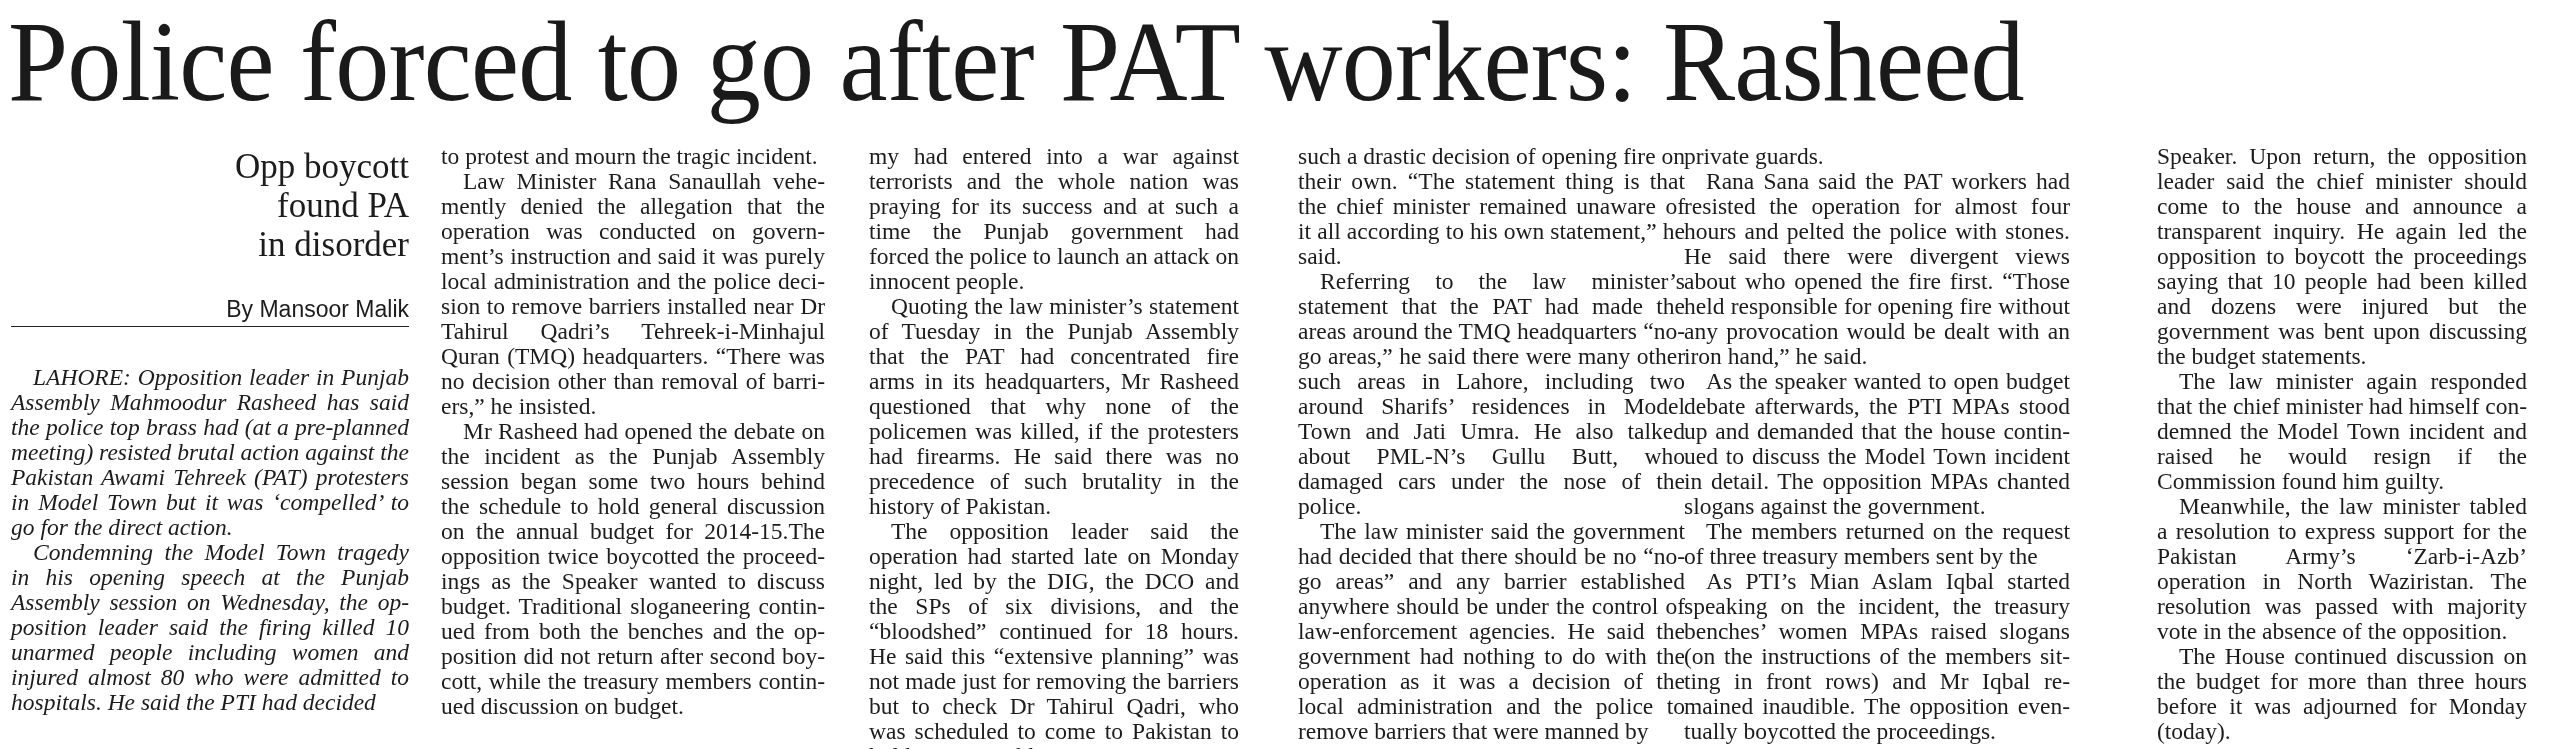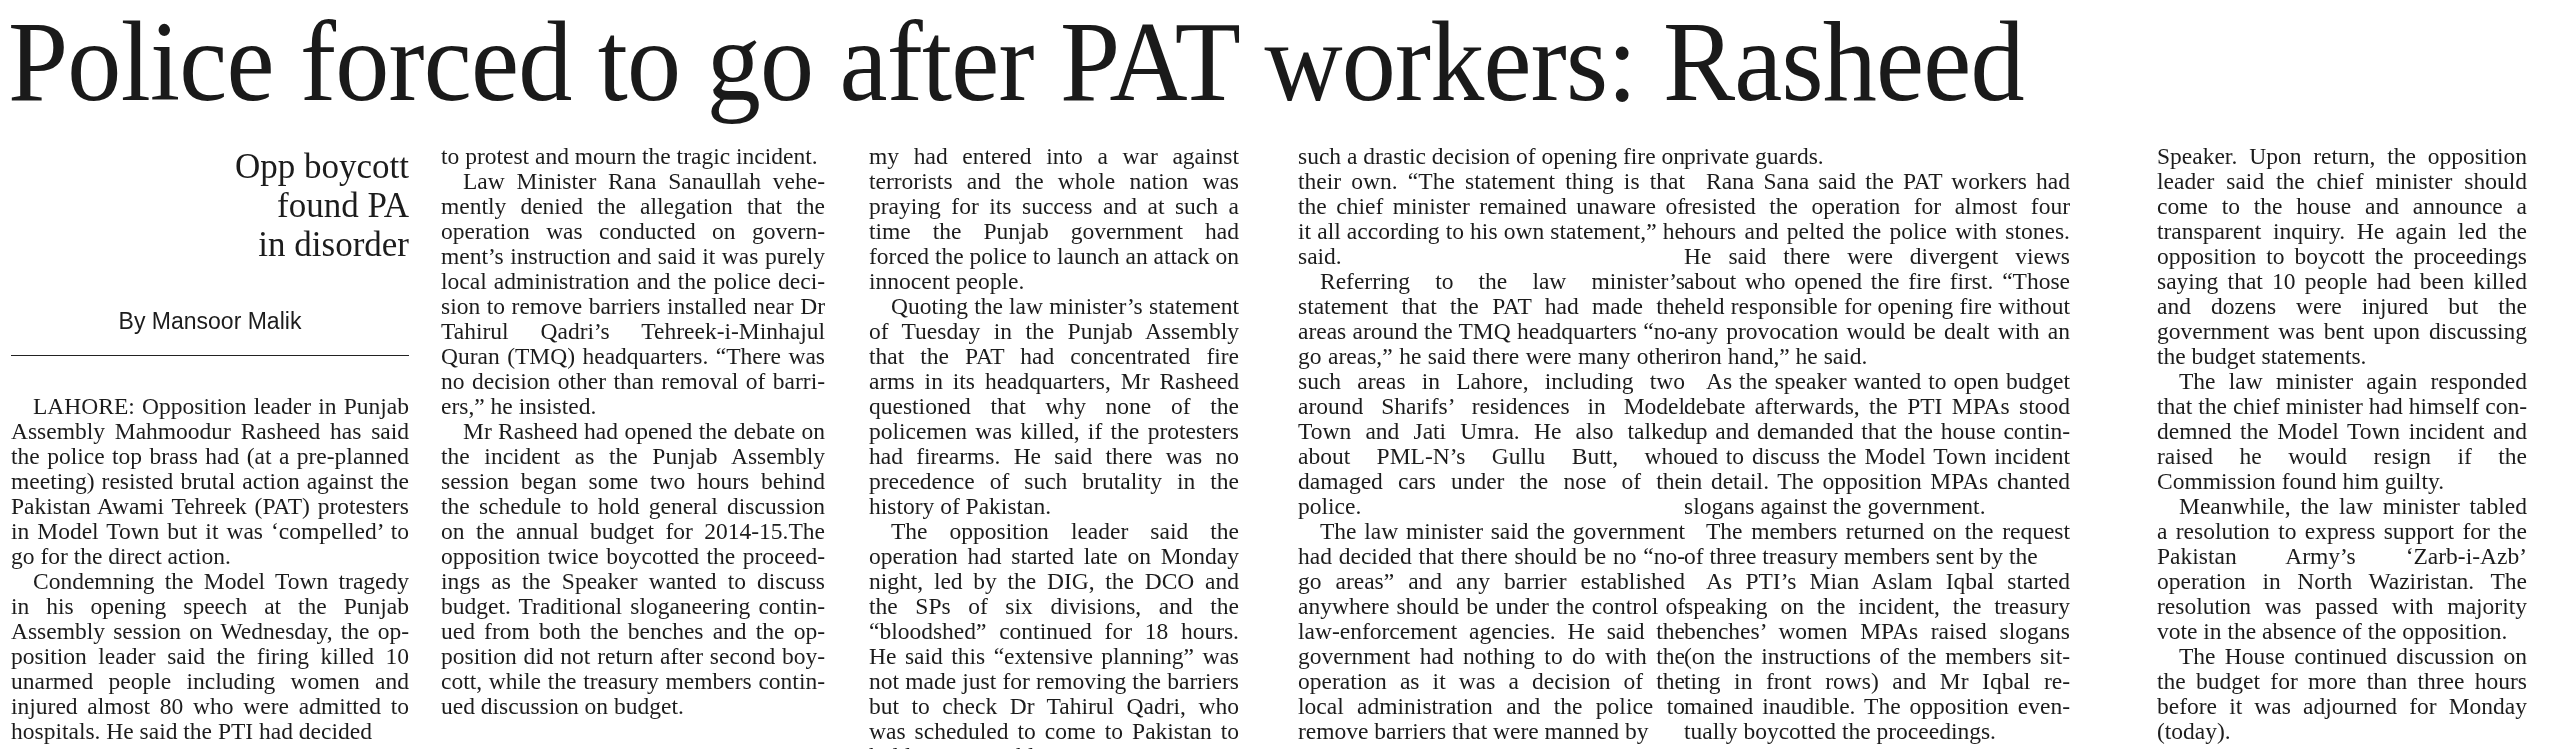--- a/index.html
+++ b/index.html
@@ -30,24 +30,24 @@
   .c5 { left: 1684px; width: 386px; }
   .c6 { left: 2157px; width: 370px; }
   .deck {
     font-family: "Liberation Serif", serif;
     font-size: 35px; line-height: 39px; margin: 3.1px 0 0 0;
     text-align: right;
   }
   .deck span { display: block; }
   .byline {
     font-family: "Liberation Sans", sans-serif;
-    font-size: 23px; line-height: 27px; margin-top: 44px; padding-bottom: 20px;
-    border-bottom: 1.6px solid #222; text-align: center;
+    font-size: 23px; line-height: 27px; margin-top: 32px; padding-bottom: 3px;
+    border-bottom: 1.6px solid #222; text-align: right;
   }
-  .c1 .body { margin-top: 38px; }
+  .c1 .body { margin-top: 38px; font-style: italic; }
 </style>
 </head>
 <body>
 
 <h1 class="headline">Police forced to go after PAT workers: Rasheed</h1>
 
 <div class="col c1">
   <div class="deck">
     <span>Opp boycott</span>
     <span>found PA</span>

